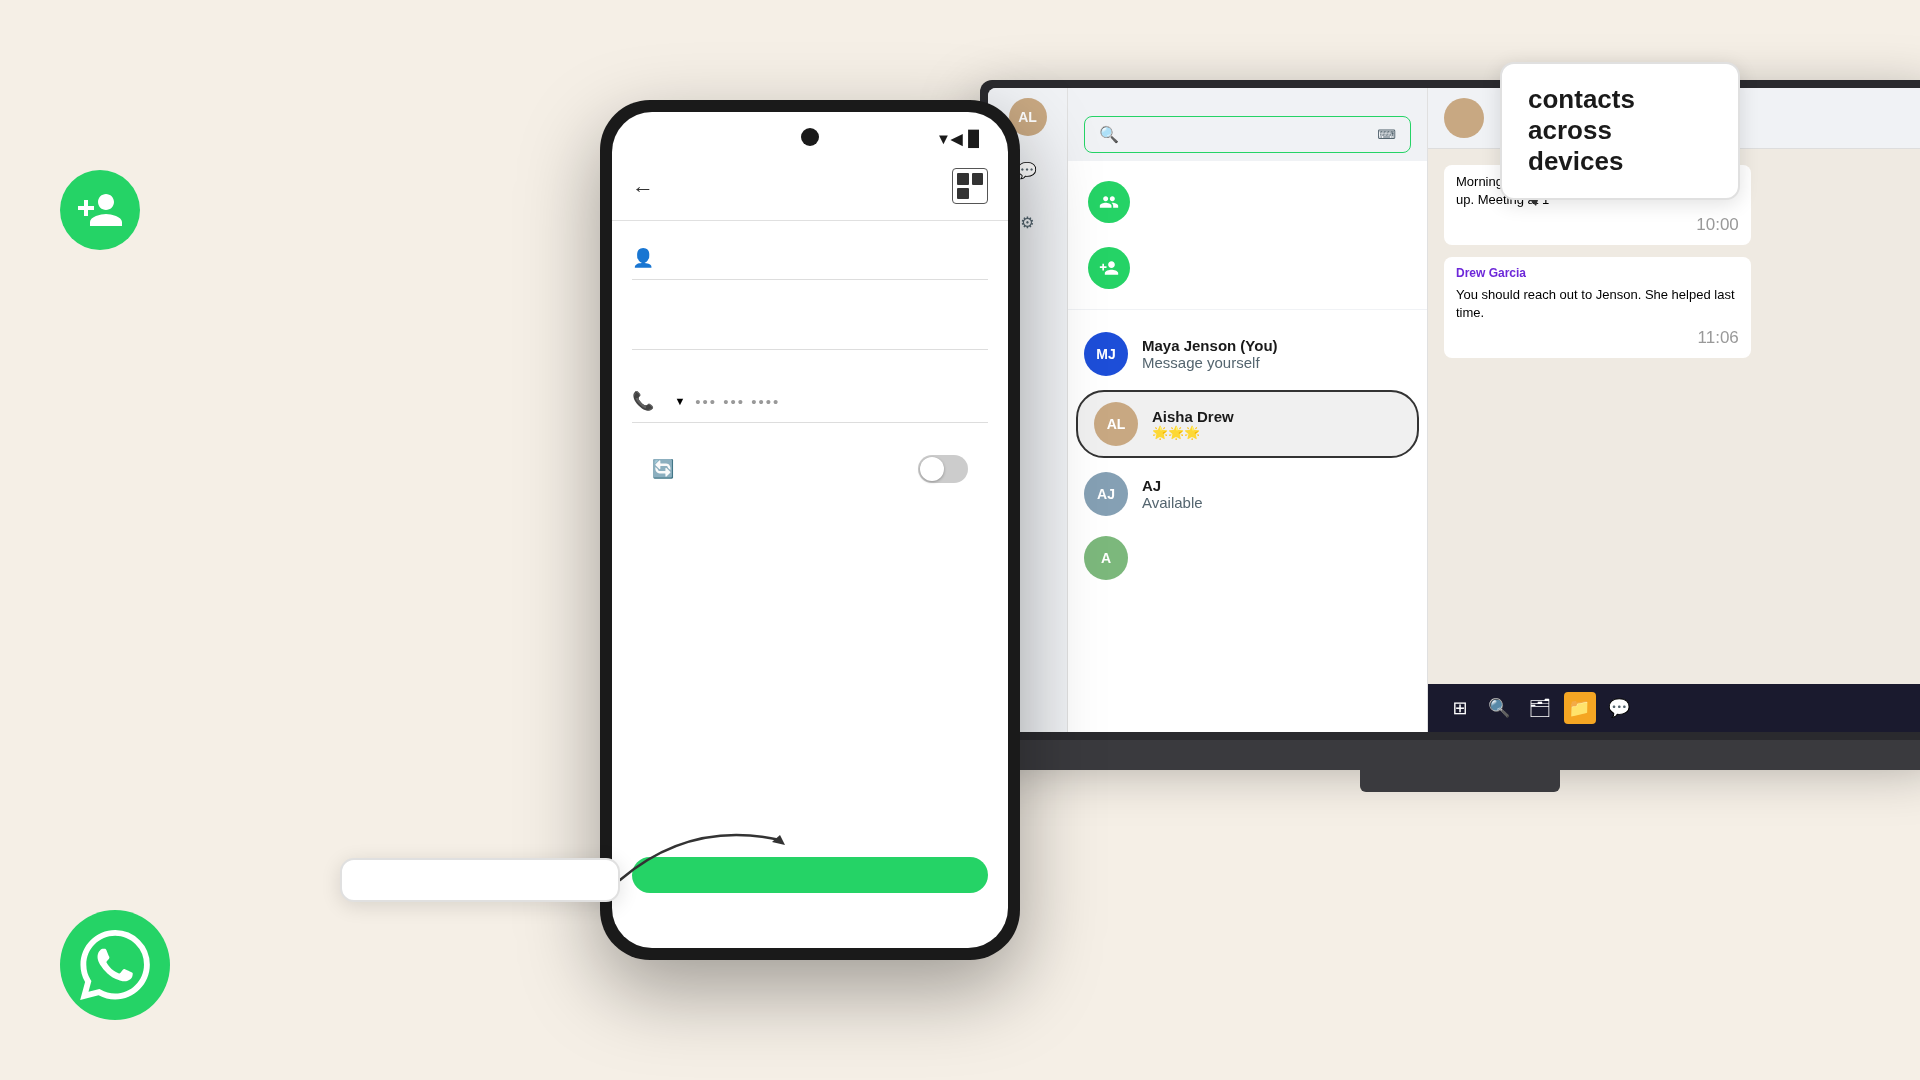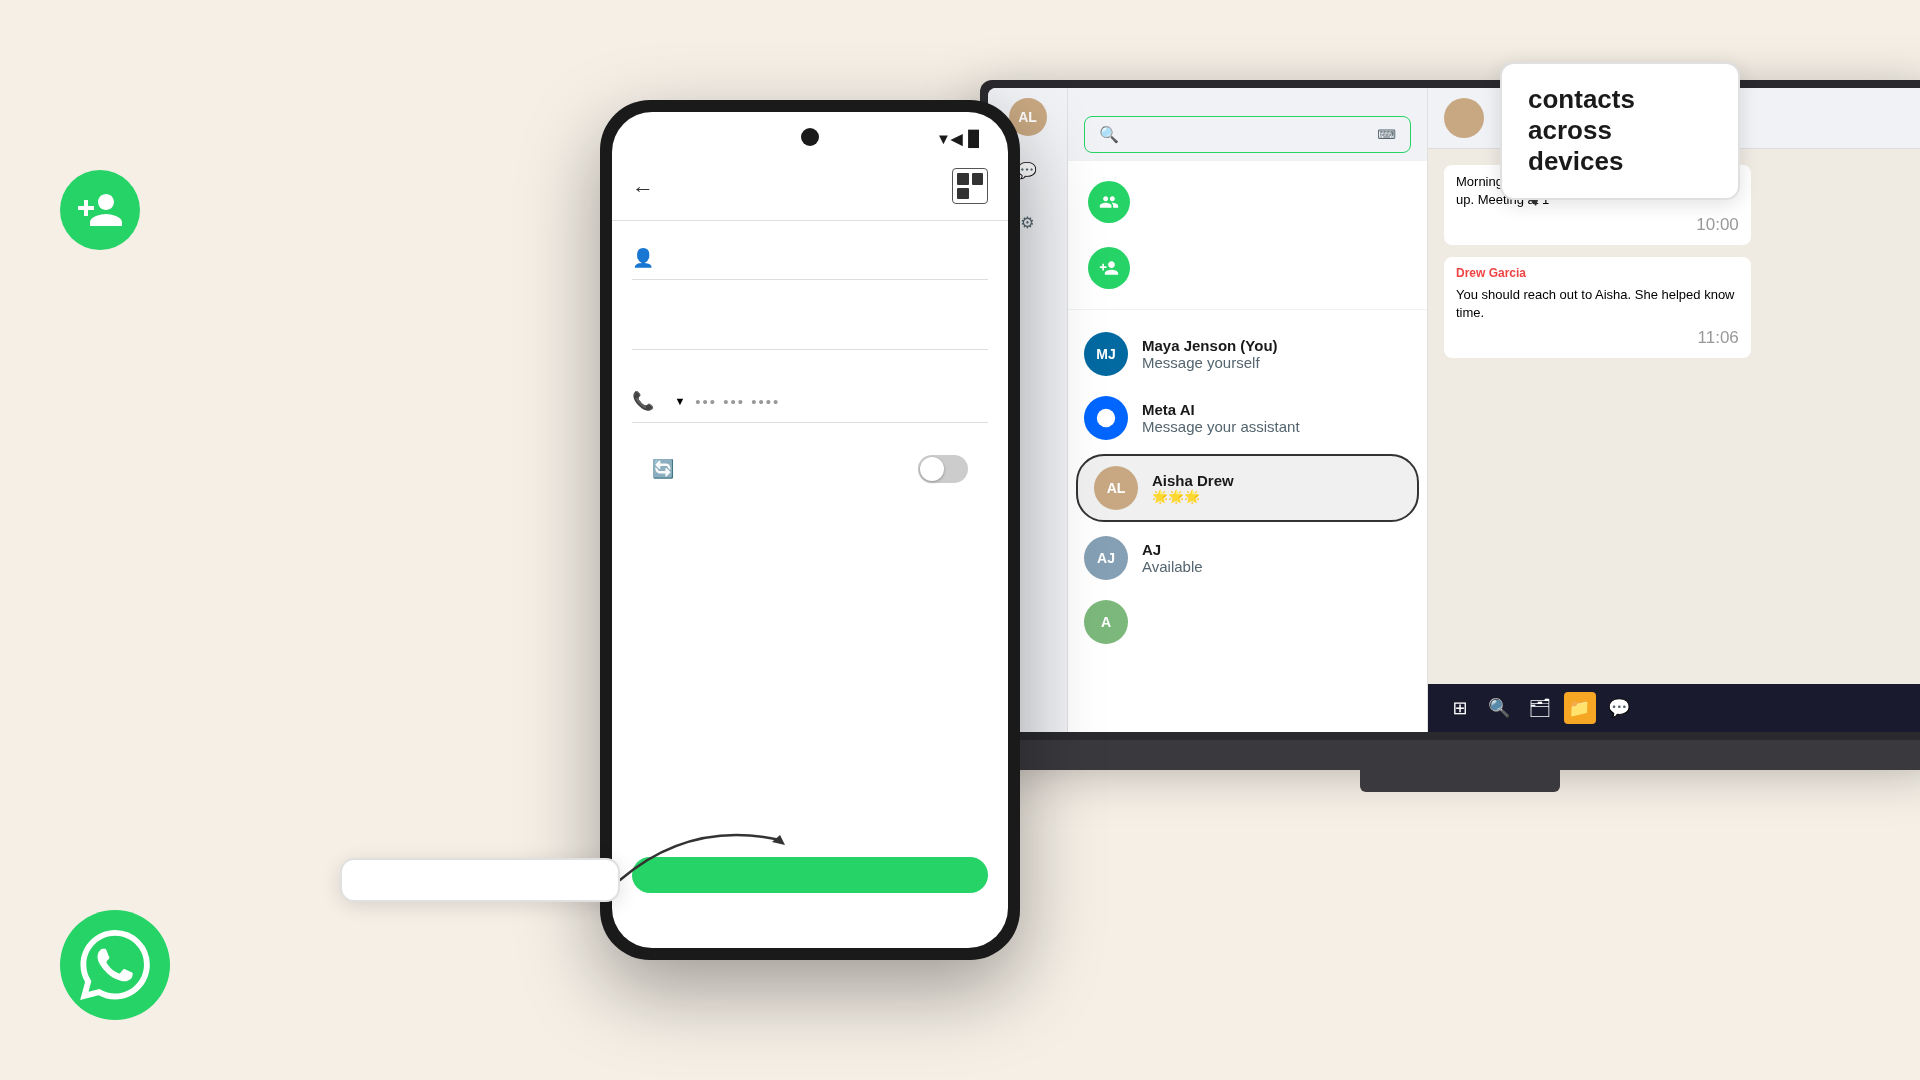--- a/index.html
+++ b/index.html
@@ -475,21 +475,21 @@
       align-self: flex-end;
     }
     .wa-msg-time {
       font-size: 17px;
       color: #999;
       margin-top: 4px;
       text-align: right;
     }
     .wa-msg-sender {
       font-size: 12px;
-      color: #ef4444;
+      color: #6d28d9;
       font-weight: 600;
       margin-bottom: 4px;
     }
     .wa-chat-footer {
       background: #f0f2f5;
       padding: 10px 16px;
       display: flex;
       align-items: center;
       gap: 14px;
     }
@@ -747,38 +747,27 @@
                 </div>
                 <span class="wa-menu-label"></span>
               </div>
             </div>
 
             <div class="wa-section-label"></div>
 
             <div class="wa-contact-list">
 
               <div class="wa-contact-item">
-                <div class="wa-contact-avatar" style="background:#0369a1;">MJ</div>
+                <div class="wa-contact-avatar" style="background:#1d4ed8;">MJ</div>
                 <div class="wa-contact-info">
                   <div class="wa-contact-name">Maya Jenson (You)</div>
                   <div class="wa-contact-status">Message yourself</div>
                 </div>
               </div>
 
-              <div class="wa-contact-item">
-                <div class="wa-contact-avatar" style="background:#0066ff;">
-                  <svg width="22" height="22" viewBox="0 0 24 24" fill="white">
-                    <circle cx="12" cy="12" r="10"></circle>
-                  </svg>
-                </div>
-                <div class="wa-contact-info">
-                  <div class="wa-contact-name">Meta AI</div>
-                  <div class="wa-contact-status">Message your assistant</div>
-                </div>
-              </div>
 
               <div class="wa-contact-item highlighted" style="background:#f0f0f0; border: 2px solid #333; border-radius: 28px; margin: 4px 8px;">
                 <div class="wa-contact-avatar" style="background:#c8a882;">AL</div>
                 <div class="wa-contact-info">
                   <div class="wa-contact-name">Aisha Drew</div>
                   <div class="wa-contact-status wa-contact-emoji">🌟🌟🌟</div>
                 </div>
               </div>
 
               <div class="wa-contact-item">
@@ -803,21 +792,21 @@
                 <div class="wa-chat-members"></div>
               </div>
             </div>
             <div class="wa-chat-messages">
               <div class="wa-msg received">
                 <div class="wa-msg-text">Morning team! Let me know if anything comes up. Meeting at 1</div>
                 <div class="wa-msg-time">10:00</div>
               </div>
               <div class="wa-msg received">
                 <div class="wa-msg-sender">Drew Garcia</div>
-                <div class="wa-msg-text">You should reach out to Aisha. She helped know time.</div>
+                <div class="wa-msg-text">You should reach out to Jenson. She helped last time.</div>
                 <div class="wa-msg-time">11:06</div>
               </div>
             </div>
             <div class="wa-chat-footer">
               <span style="font-size:20px; color:#54656f;">☺</span>
               <span style="font-size:20px; color:#54656f;">📎</span>
               <div class="wa-chat-input"></div>
             </div>
 
             <div class="taskbar">

